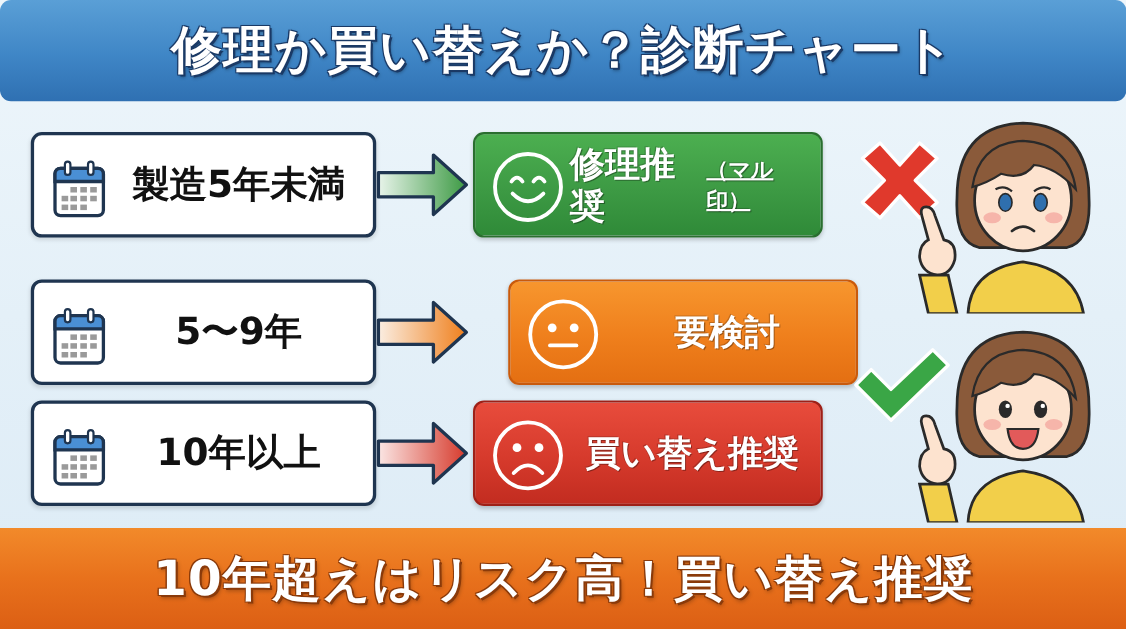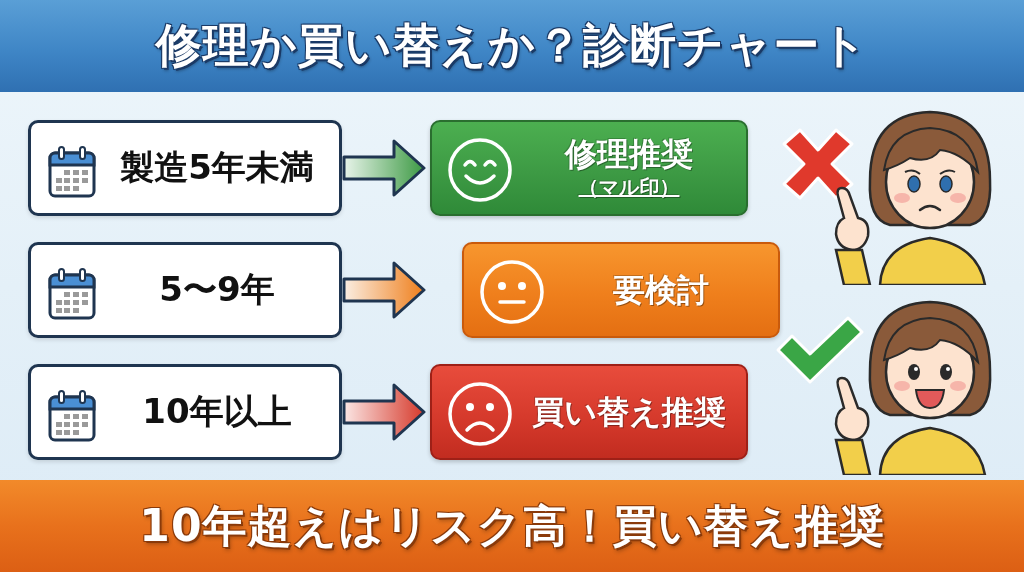--- a/index.html
+++ b/index.html
@@ -5,21 +5,21 @@
     * { box-sizing: border-box; margin: 0; padding: 0; }
     html, body { width: 1024px; height: 572px; overflow: hidden; }
     body {
       font-family: "DejaVu Sans", "Liberation Sans", sans-serif;
       background: linear-gradient(180deg, #eef6fb 0%, #e4f0f8 50%, #dcebf6 100%);
       position: relative;
     }
     .header {
       position: absolute; left: 0; top: 0; width: 1024px; height: 92px;
       background: linear-gradient(180deg, #5a9fd6 0%, #3f86c6 55%, #2f70b2 100%);
-      display: flex; align-items: center; justify-content: center;
+      display: flex; align-items: center; justify-content: center; border-radius: 10px;
     }
     .header-title {
       color: #fff; font-size: 46px; font-weight: bold; letter-spacing: 1px;
       text-shadow: 0 0 2px #1b3a66, 2px 2px 0 #1b3a66, -1px -1px 0 #1b3a66, 1px -1px 0 #1b3a66, -1px 1px 0 #1b3a66, 2px 3px 3px rgba(0,0,0,0.3);
     }
     .footer {
       position: absolute; left: 0; top: 480px; width: 1024px; height: 92px;
       background: linear-gradient(180deg, #f28a2a 0%, #e8711c 50%, #dc5f14 100%);
       display: flex; align-items: center; justify-content: center;
     }
@@ -44,21 +44,21 @@
       position: absolute; left: 430px; top: 0; width: 318px; height: 96px;
       border-radius: 10px; display: flex; align-items: center;
       box-shadow: 0 2px 4px rgba(0,0,0,0.2);
     }
     .result-green { background: linear-gradient(180deg, #4caf50 0%, #3d9a44 55%, #2f8a38 100%); border: 2px solid #2a6e2f; }
     .result-orange { background: linear-gradient(180deg, #f7962e 0%, #ef7f1c 55%, #e46f12 100%); border: 2px solid #c95a0c; margin-left: 32px; }
     .result-red { background: linear-gradient(180deg, #e84c3c 0%, #d63a2c 55%, #c22c20 100%); border: 2px solid #9e2017; }
     .face-icon { position: absolute; left: 14px; top: 14px; width: 68px; height: 68px; }
     .result-text {
       position: absolute; left: 86px; right: 6px; top: 0; bottom: 0;
-      display: flex; flex-direction: column; align-items: center; justify-content: center;
+      display: flex; flex-direction: row; align-items: center; justify-content: center;
       color: #fff; font-weight: bold;
       text-shadow: 1px 1px 0 rgba(0,0,0,0.35), -1px -1px 0 rgba(0,0,0,0.2);
     }
     .result-main { font-size: 32px; line-height: 38px; }
     .result-sub { font-size: 20px; line-height: 28px; text-decoration: underline; }
     .char { position: absolute; }
   </style>
 </head>
 <body>
 
@@ -104,21 +104,21 @@
       <path d="M39 29 q5 -7 10 0" fill="none" stroke="#fff" stroke-width="3.5" stroke-linecap="round"></path>
       <path d="M20 40 q14 14 28 0" fill="none" stroke="#fff" stroke-width="3.5" stroke-linecap="round"></path>
     </svg>
     <div class="result-text">
       <div class="result-main">修理推奨</div>
       <div class="result-sub">（マル印）</div>
     </div>
   </div>
 </div>
 
-<div class="row" style="top:242px;">
+<div class="row" style="top:254px;">
   <div class="cond-box">
     <svg class="cal-icon" viewBox="0 0 50 54">
       <rect x="3" y="8" width="44" height="43" rx="5" fill="#fff" stroke="#1f3550" stroke-width="3"></rect>
       <path d="M3 13 a5 5 0 0 1 5 -5 h34 a5 5 0 0 1 5 5 v7 h-44z" fill="#4a8fd4" stroke="#1f3550" stroke-width="3"></path>
       <rect x="12" y="2" width="5" height="12" rx="2.5" fill="#fff" stroke="#1f3550" stroke-width="2"></rect>
       <rect x="33" y="2" width="5" height="12" rx="2.5" fill="#fff" stroke="#1f3550" stroke-width="2"></rect>
       <g fill="#9a9a9a">
         <rect x="17" y="25" width="6" height="5"></rect>
           <rect x="26" y="25" width="6" height="5"></rect>
           <rect x="35" y="25" width="6" height="5"></rect>

